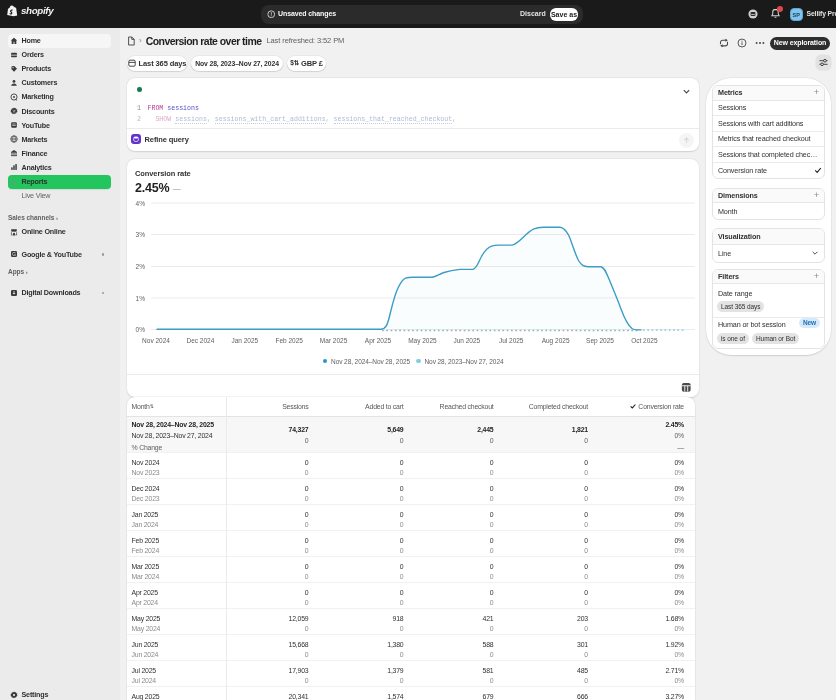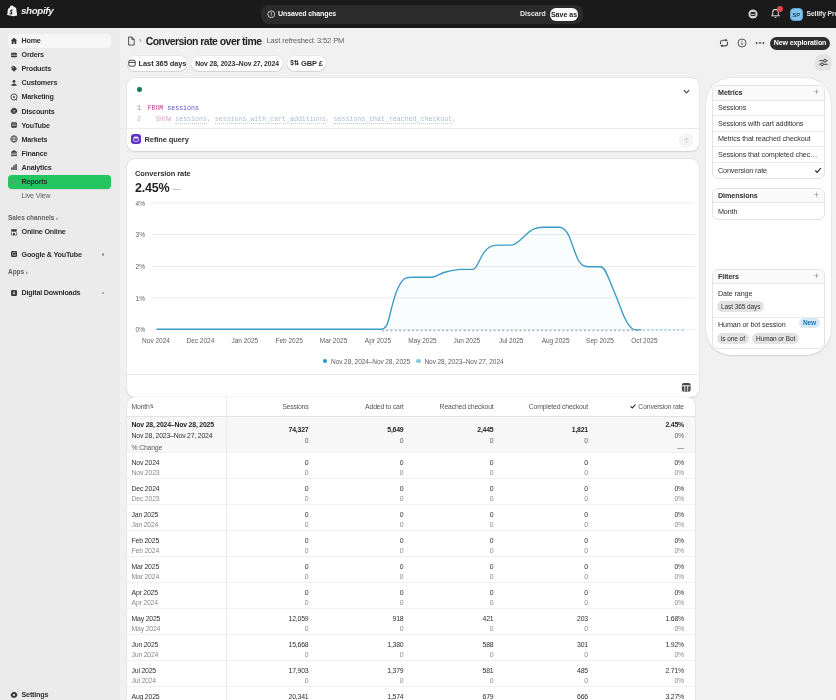--- a/index.html
+++ b/index.html
@@ -544,20 +544,30 @@
         </svg>
     </div>
   </div>
   <div class="ribox" style="top:109.5px">
     <div class="rihead">
         <b>Dimensions</b>
         <span class="plus">+</span>
       </div>
     <div class="rirow" style="height:16px">Month</div>
   </div>
+  <div class="ribox" style="top:150px">
+    <div class="rihead" style="height:15.5px">
+        <b>Visualization</b>
+      </div>
+    <div class="rirow" style="height:17px;justify-content:space-between">Line
+      <svg width="8" height="8" viewBox="0 0 10 10">
+          <path fill="none" stroke="#4a4a4a" stroke-width="1.2" d="M2 3.5l3 3 3-3"></path>
+        </svg>
+    </div>
+  </div>
   <div class="ribox" style="top:190.5px;height:80px">
     <div class="rihead">
         <b>Filters</b>
         <span class="plus">+</span>
       </div>
     <div class="abs" style="left:5px;top:19.5px;font-size:7.2px;color:#303030;letter-spacing:-0.12px">Date range</div>
     <span class="gpill abs" style="left:4px;top:31px">Last 365 days</span>
     <div class="abs" style="left:0;top:47px;width:113px;height:1px;background:#ebebeb"></div>
     <div class="abs" style="left:5px;top:50px;font-size:7.2px;color:#303030;letter-spacing:-0.12px">Human or bot session</div>
     <span class="abs" style="right:4px;top:48px;background:#d5e9fa;color:#1a6fb5;font-size:6.5px;font-weight:600;border-radius:5px;padding:1.5px 4px;letter-spacing:-0.1px">New</span>

